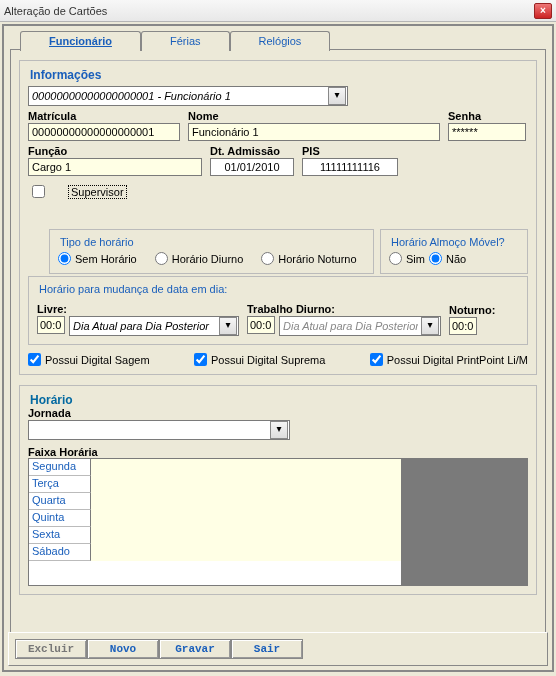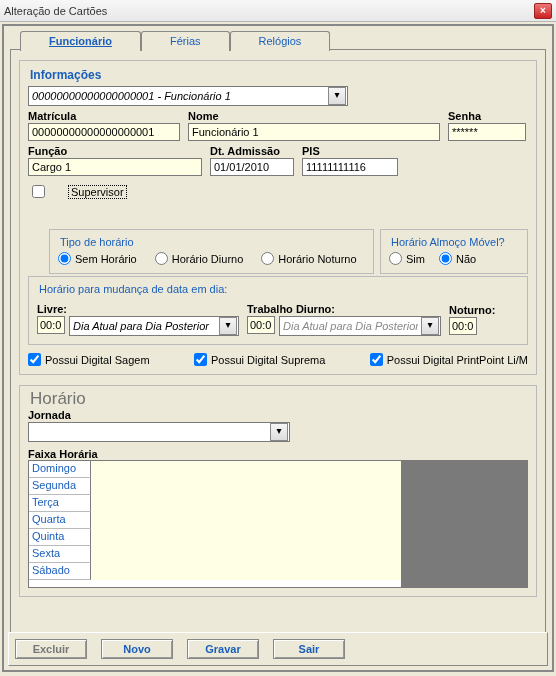--- a/index.html
+++ b/index.html
@@ -78,40 +78,40 @@
   top:0;
   color:#1a5fbb;
   background:#ece9d8;
   padding:0 2px;
   font-weight:bold;
   font-size:12px;
   margin-top:-14px;
   display:inline-block;
 }
 .plain-legend {
-  color:#737373;
-  font-weight:normal;
-  font-size:17px;
+  color:#0369a1;
+  font-weight:bold;
+  font-size:12px;
   margin-top:-14px;
   display:inline-block;
   background:#ece9d8;
   padding: 0 2px;
 }
 .row { display:flex; gap:8px; margin-top:4px; align-items:flex-start;}
 .col { display:flex; flex-direction:column; }
 .label { color:#000; font-weight:bold; font-size:11px; margin-bottom:1px; white-space:nowrap;}
 .tinput, .select {
   border:1px solid #7a7a7a;
   background:#ffffe5;
   padding:1px 3px;
   font-size:11px;
   font-family:inherit;
   height:18px;
 }
-.tinput.white { background:#fff; }
+.tinput.white { background:#fff;text-align:center; }
 .select {
   background:#fff;
   height:20px;
   -webkit-appearance:none;appearance:none;
   padding-right:22px;
   position:relative;
   font-style:italic;
 }
 .select-wrap { position:relative; display:inline-block; }
 .select-wrap::after {
@@ -179,29 +179,29 @@
   overflow:hidden;
 }
 .vcell {
   width:310px;
   border-bottom:1px solid #bbb;
   background:#ffffe5;
 }
 .vcell:last-child { border-bottom:none; }
 .footer-buttons {
   display:flex;
-  gap:14px;
+  gap:0;
   margin-top:6px;
   border:1px solid #888;
   border-top-color:#fff;
   border-left-color:#fff;
   background:#ece9d8;
   padding:6px;
   position:absolute;
-  bottom:4px; left:4px; right:4px;
+  bottom:4px; left:4px; right:4px;font-family:Liberation Mono, monospace;
 }
 .btn {
   border:1px solid #888;
   background:#ece9d8;
   padding:3px 6px;
   font-size:11px;
   font-family:inherit;
   color:#1a5fbb;
   font-weight:bold;
   min-width:72px;
@@ -298,21 +298,21 @@
                 <span>Horário Diurno</span>
               </label>
             <label class="rdo">
                 <input type="radio" name="th" style="">
                 <span>Horário Noturno</span>
               </label>
           </div>
         </div>
         <div class="inner-fieldset" style="width:148px; margin-top:0;">
           <span class="legend-s">Horário Almoço Móvel?</span>
-          <div style="display:flex; gap:14px; margin-top:4px;">
+          <div style="display:flex; gap:4px; margin-top:4px;">
             <label class="rdo">
                 <input type="radio" name="am" style="">
                 <span>Sim</span>
               </label>
             <label class="rdo">
                 <input type="radio" name="am" checked="" style="">
                 <span>Não</span>
               </label>
           </div>
         </div>
@@ -370,24 +370,20 @@
         <div class="select-wrap" style="width:262px;">
           <input class="select" style="width: 262px;" readonly="" value="">
         </div>
       </div>
 
       <div style="margin-top:6px;">
         <span class="label">Faixa Horária</span>
         <div class="table">
           <div class="table-left">
             <div class="trow">
-                <div class="dcell">Domingo</div>
-                <div class="vcell"></div>
-              </div>
-            <div class="trow">
                 <div class="dcell">Segunda</div>
                 <div class="vcell"></div>
               </div>
             <div class="trow">
                 <div class="dcell">Terça</div>
                 <div class="vcell"></div>
               </div>
             <div class="trow">
                 <div class="dcell">Quarta</div>
                 <div class="vcell"></div>

